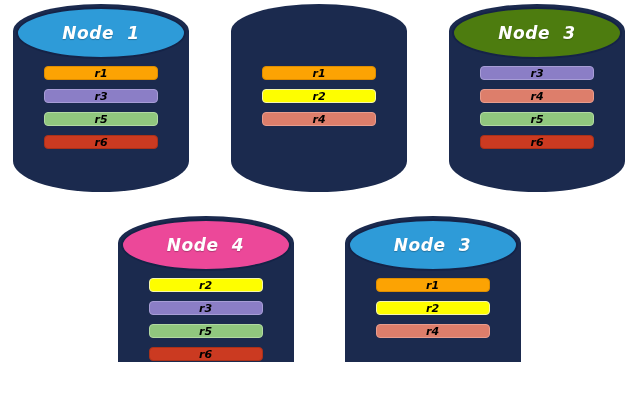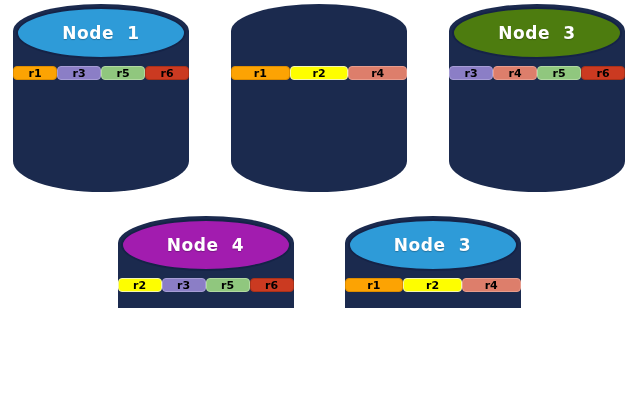--- a/index.html
+++ b/index.html
@@ -4,29 +4,30 @@
 <style>
   html, body {
     margin: 0;
     padding: 0;
     background: #ffffff;
     font-family: "DejaVu Sans", "Liberation Sans", sans-serif;
   }
   .canvas {
     position: relative;
     width: 638px;
-    height: 308px;
+    height: 362px;
     background: #ffffff;
     overflow: hidden;
     display: flex;
     flex-direction: column;
     align-items: center;
     padding-top: 4px;
     box-sizing: border-box;
     row-gap: 24px;
+    font-style: italic;
   }
   .row {
     display: flex;
     justify-content: center;
   }
   .row-1 { gap: 42px; }
   .row-2 { gap: 51px; }
 
   .cyl {
     position: relative;
@@ -59,23 +60,23 @@
     word-spacing: 7px;
     letter-spacing: 0.5px;
     text-shadow: 0 1px 1px rgba(0,0,0,0.25);
   }
   .bars {
     position: absolute;
     left: 0;
     right: 0;
     top: 62px;
     display: flex;
-    flex-direction: row;
+    flex-direction: column;
     align-items: center;
-    row-gap: 21px;
+    row-gap: 9px;
     text-align: center;
   }
   .bar {
     width: 112px;
     height: 12px;
     border-radius: 4px;
     border: 1px solid transparent;
     display: flex;
     align-items: center;
     justify-content: center;
@@ -119,21 +120,21 @@
           <div class="bar" style="background: rgb(139, 126, 198); border-color: rgb(167, 157, 214); color: rgb(0, 0, 0);">r3</div>
           <div class="bar" style="background: rgb(221, 126, 107); border-color: rgb(232, 156, 141); color: rgb(0, 0, 0);">r4</div>
           <div class="bar" style="background: rgb(144, 199, 126); border-color: rgb(178, 217, 162); color: rgb(0, 0, 0);">r5</div>
           <div class="bar" style="background: rgb(203, 58, 33); border-color: rgb(169, 49, 25); color: rgb(0, 0, 0);">r6</div>
         </div>
       </div>
     </div>
     <div class="row row-2">
       <div class="cyl">
         <div class="cyl-body" style="background: rgb(27, 42, 78);"></div>
-        <div class="cyl-top" style="background: #a21caf; border-color: rgb(21, 35, 71);">
+        <div class="cyl-top" style="background: #ec4899; border-color: rgb(21, 35, 71);">
           <span class="node-label" style="color: rgb(255, 255, 255);">Node 4</span>
         </div>
         <div class="bars">
           <div class="bar" style="background: rgb(254, 254, 0); border-color: rgb(245, 245, 174); color: rgb(0, 0, 0);">r2</div>
           <div class="bar" style="background: rgb(139, 126, 198); border-color: rgb(167, 157, 214); color: rgb(0, 0, 0);">r3</div>
           <div class="bar" style="background: rgb(144, 199, 126); border-color: rgb(178, 217, 162); color: rgb(0, 0, 0);">r5</div>
           <div class="bar" style="background: rgb(203, 58, 33); border-color: rgb(169, 49, 25); color: rgb(0, 0, 0);">r6</div>
         </div>
       </div>
       <div class="cyl">

